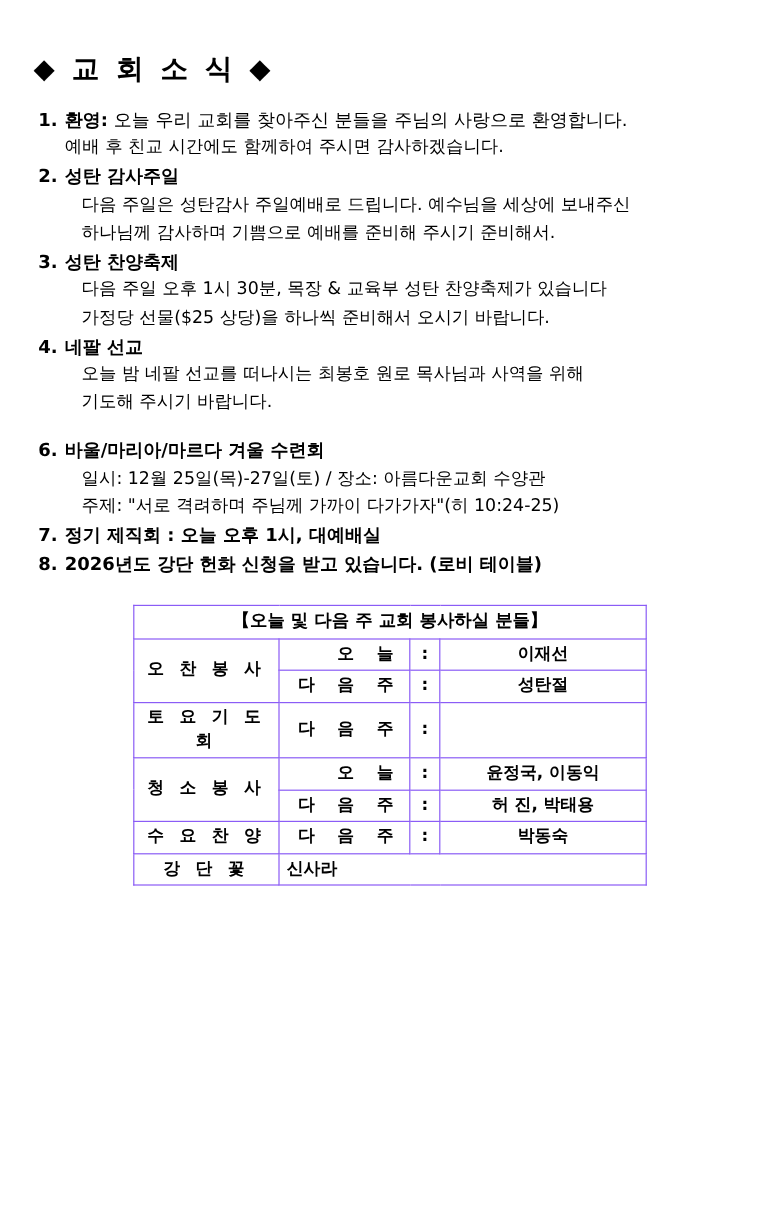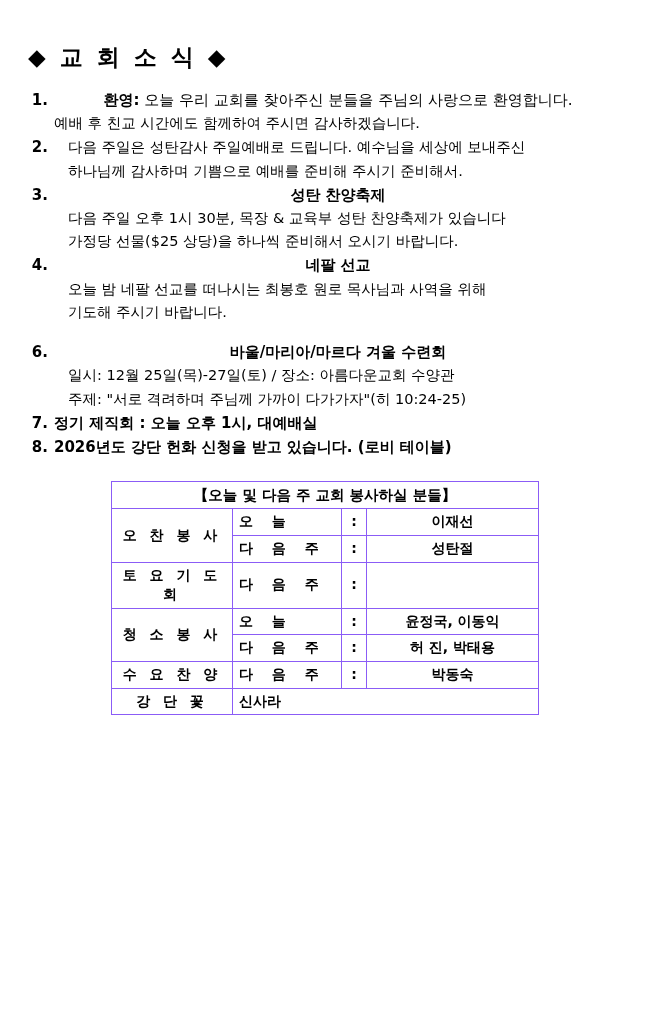--- a/index.html
+++ b/index.html
@@ -47,21 +47,20 @@
     box-sizing: border-box;
     line-height: 1.55;
   }
   .notice-body {
     flex: 1 1 auto;
   }
   .notice-head {
     font-size: 15px;
     font-weight: bold;
     line-height: 1.55;
-    text-align: center;
   }
   .notice-head .tail {
     font-weight: normal;
   }
   .notice-sub {
     font-size: 14.5px;
     line-height: 1.6;
     padding-left: 14px;
   }
   .notice-sub.nopad {
@@ -100,20 +99,21 @@
   td.rowlabel {
     width: 108px;
     text-align: center;
     letter-spacing: 4px;
     padding-left: 10px;
   }
   td.when {
     width: 96px;
     letter-spacing: 7px;
     padding-left: 10px;
+    text-align: right;
   }
   td.colon {
     width: 12px;
     text-align: center;
     letter-spacing: 0;
     padding: 3px 2px;
   }
   td.names {
     text-align: center;
     letter-spacing: 0;
@@ -136,20 +136,21 @@
       <li class="notice-item">
         <div class="notice-num">1.</div>
         <div class="notice-body">
           <div class="notice-head"><span>환영:</span><span class="tail"> 오늘 우리 교회를 찾아주신 분들을 주님의 사랑으로 환영합니다.</span></div>
           <div class="notice-sub nopad">예배 후 친교 시간에도 함께하여 주시면 감사하겠습니다.</div>
         </div>
       </li>
       <li class="notice-item">
         <div class="notice-num">2.</div>
         <div class="notice-body">
+          <div class="notice-head"><span>성탄 감사주일</span></div>
           <div class="notice-sub">다음 주일은 성탄감사 주일예배로 드립니다. 예수님을 세상에 보내주신</div>
           <div class="notice-sub">하나님께 감사하며 기쁨으로 예배를 준비해 주시기 준비해서.</div>
         </div>
       </li>
       <li class="notice-item">
         <div class="notice-num">3.</div>
         <div class="notice-body">
           <div class="notice-head"><span>성탄 찬양축제</span></div>
           <div class="notice-sub">다음 주일 오후 1시 30분, 목장 &amp; 교육부 성탄 찬양축제가 있습니다</div>
           <div class="notice-sub">가정당 선물($25 상당)을 하나씩 준비해서 오시기 바랍니다.</div>

